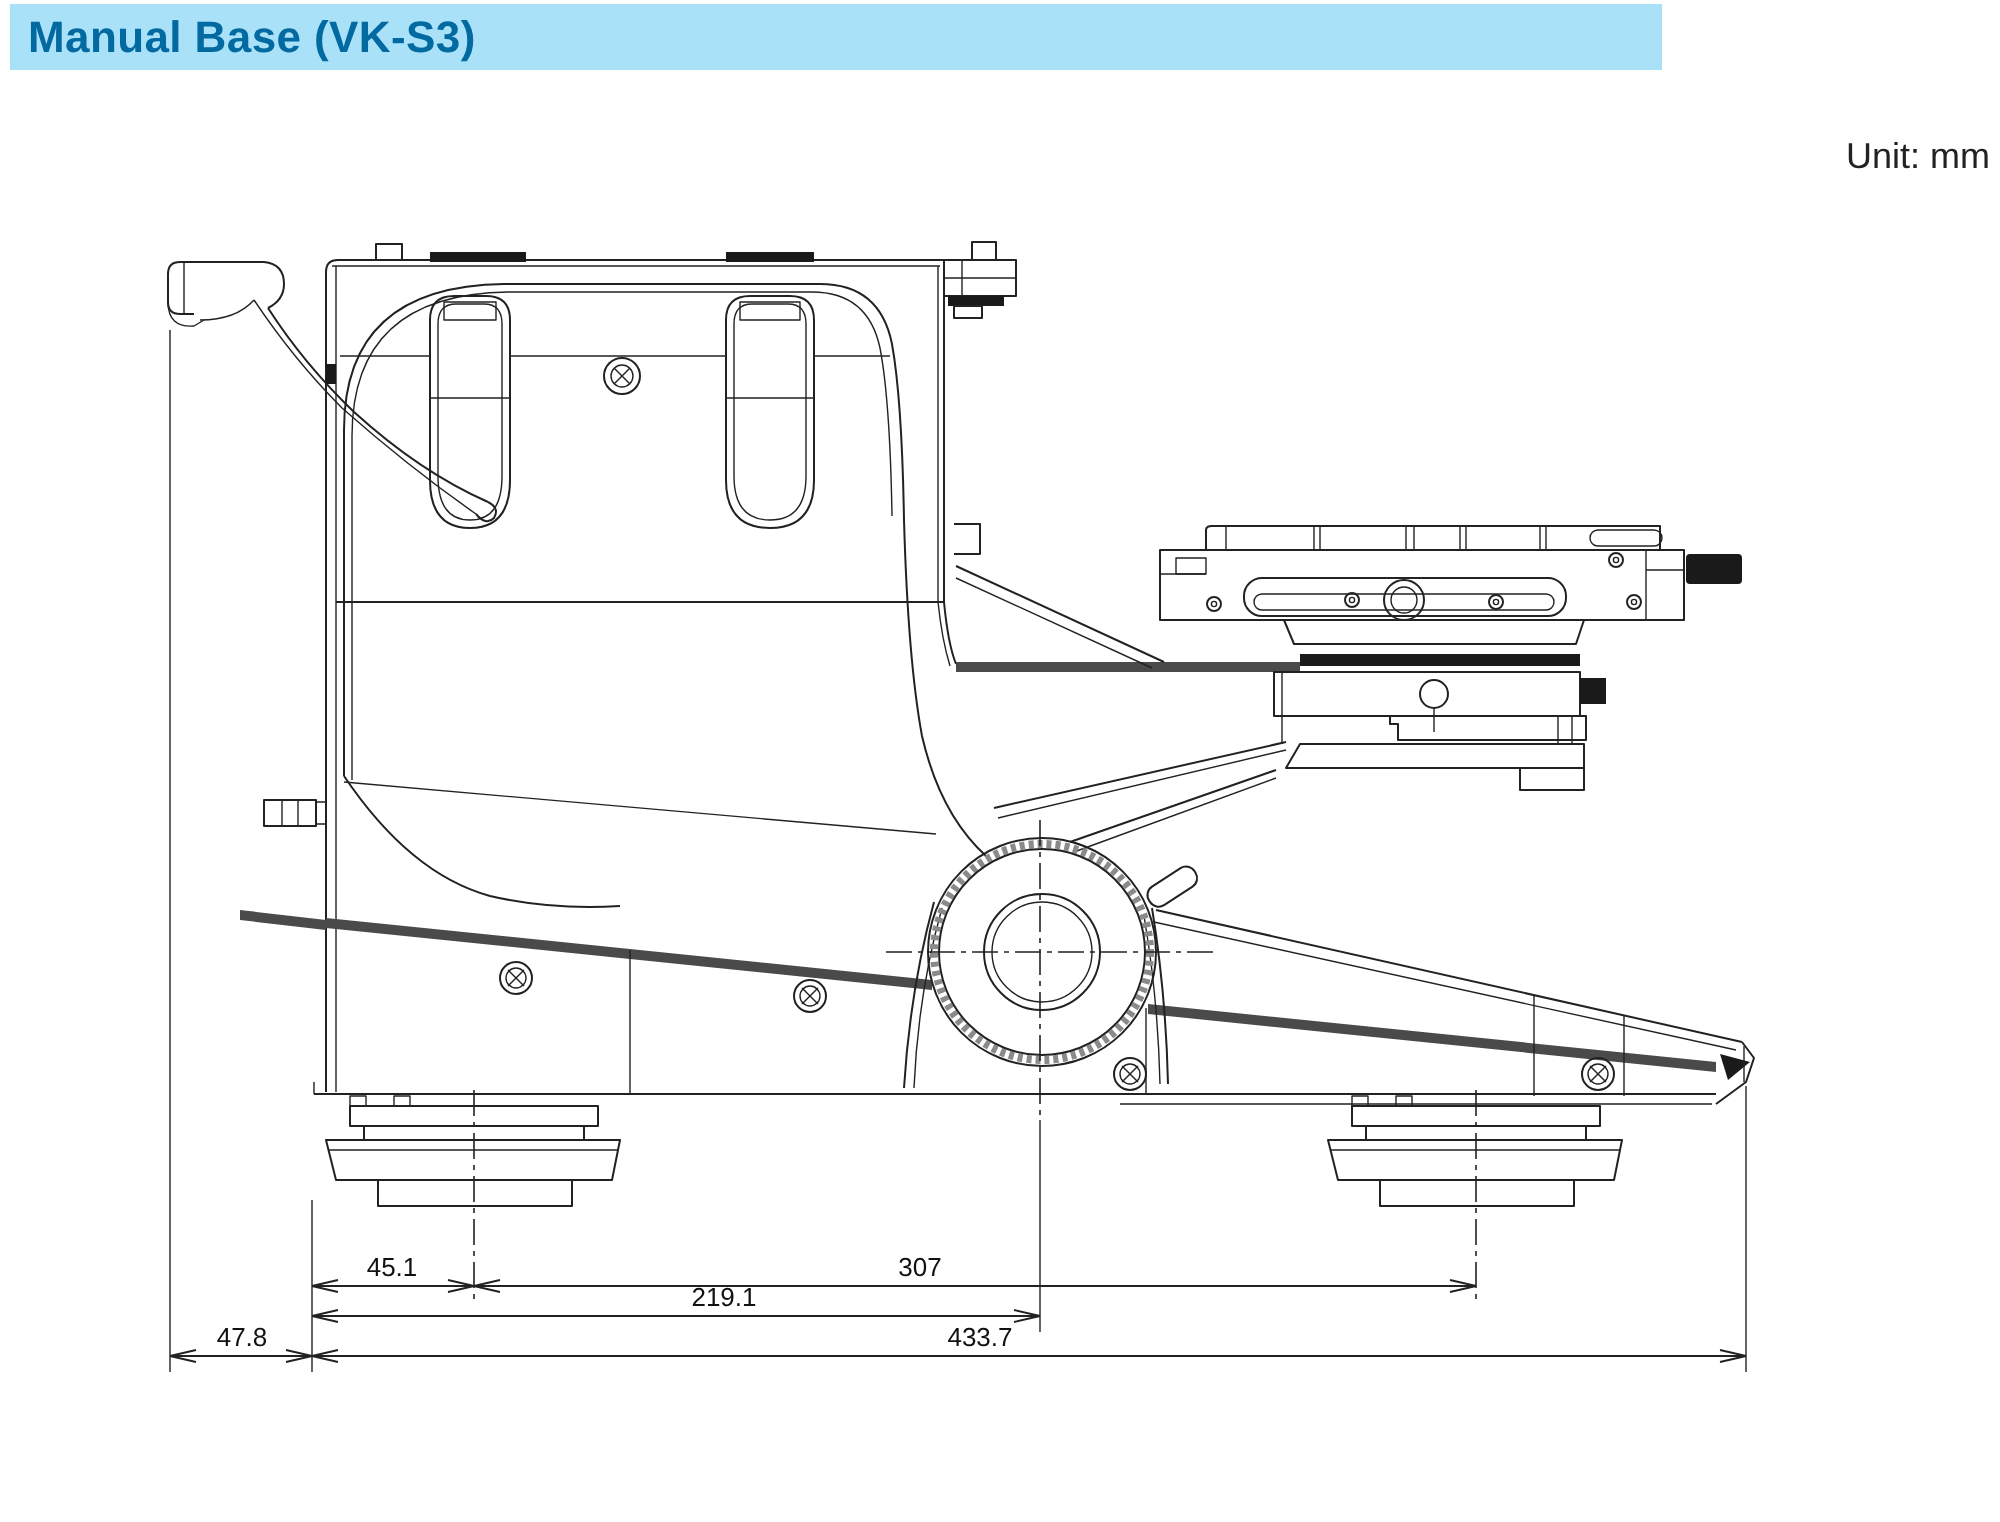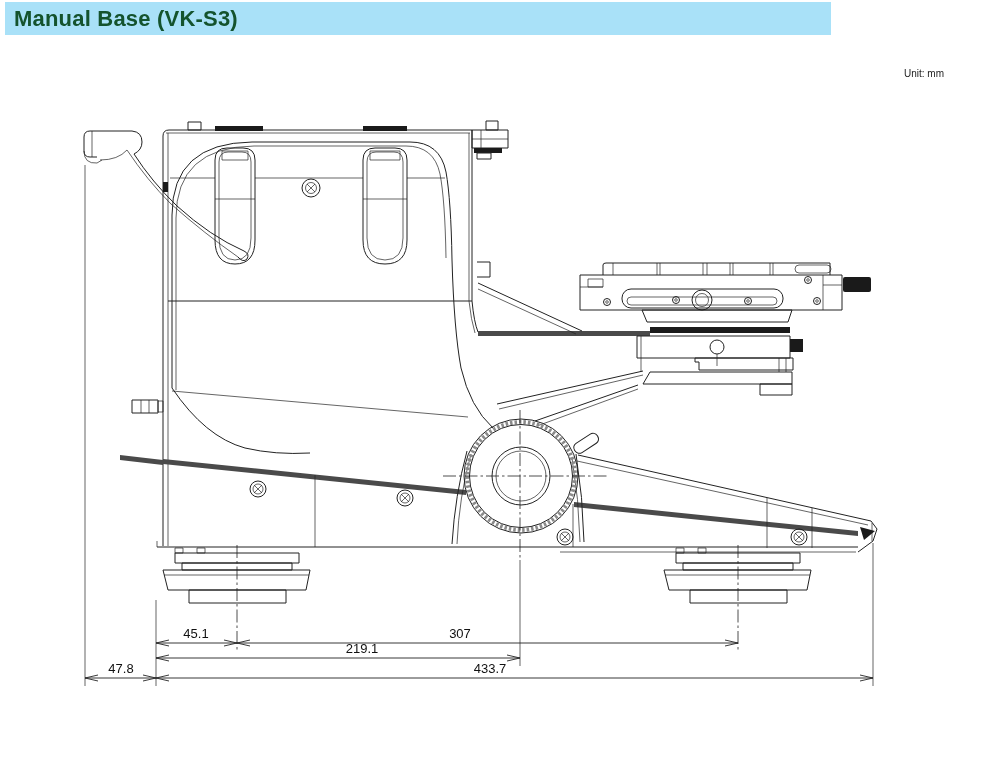--- a/index.html
+++ b/index.html
@@ -3,25 +3,25 @@
 <meta charset="utf-8">
 <style>
   html,body{margin:0;padding:0;background:#fff;}
   body{font-family:"Liberation Sans", sans-serif; color:#000;}
   #page{position:relative;width:1000px;height:761px;background:#fff;overflow:hidden;}
   .header-bar{
     position:absolute; left:5px; top:2px; width:826px; height:33px;
     background:#a9e1f8; display:flex; align-items:center;
   }
   .header-title{
-    font-size:22px; font-weight:bold; color:#14532d; padding-left:9px;
+    font-size:22px; font-weight:bold; color:#0369a1; padding-left:9px;
     letter-spacing:0.2px; white-space:nowrap;
   }
   .unit-note{
-    position:absolute; left:904px; top:68px; font-size:10px; color:#222;text-align:right;
+    position:absolute; left:923px; top:68px; font-size:18px; color:#222;text-align:right;
   }
   svg{position:absolute;left:0;top:0;}
   svg *{stroke:#222;fill:none;stroke-width:1;stroke-linejoin:round;stroke-linecap:butt;}
   svg .thin{stroke-width:0.7;}
   svg .fill-dark{fill:#1a1a1a;stroke:none;}
   svg .fill-mid{fill:#4a4a4a;stroke:none;}
   svg .hatchring{stroke:#8a8a8a;stroke-width:4;stroke-dasharray:2.5 2;}
   svg .dd{stroke-dasharray:13 3 2.5 3;stroke-width:0.8;}
   svg .dim{stroke-width:0.9;}
   svg .white{fill:#fff;}

